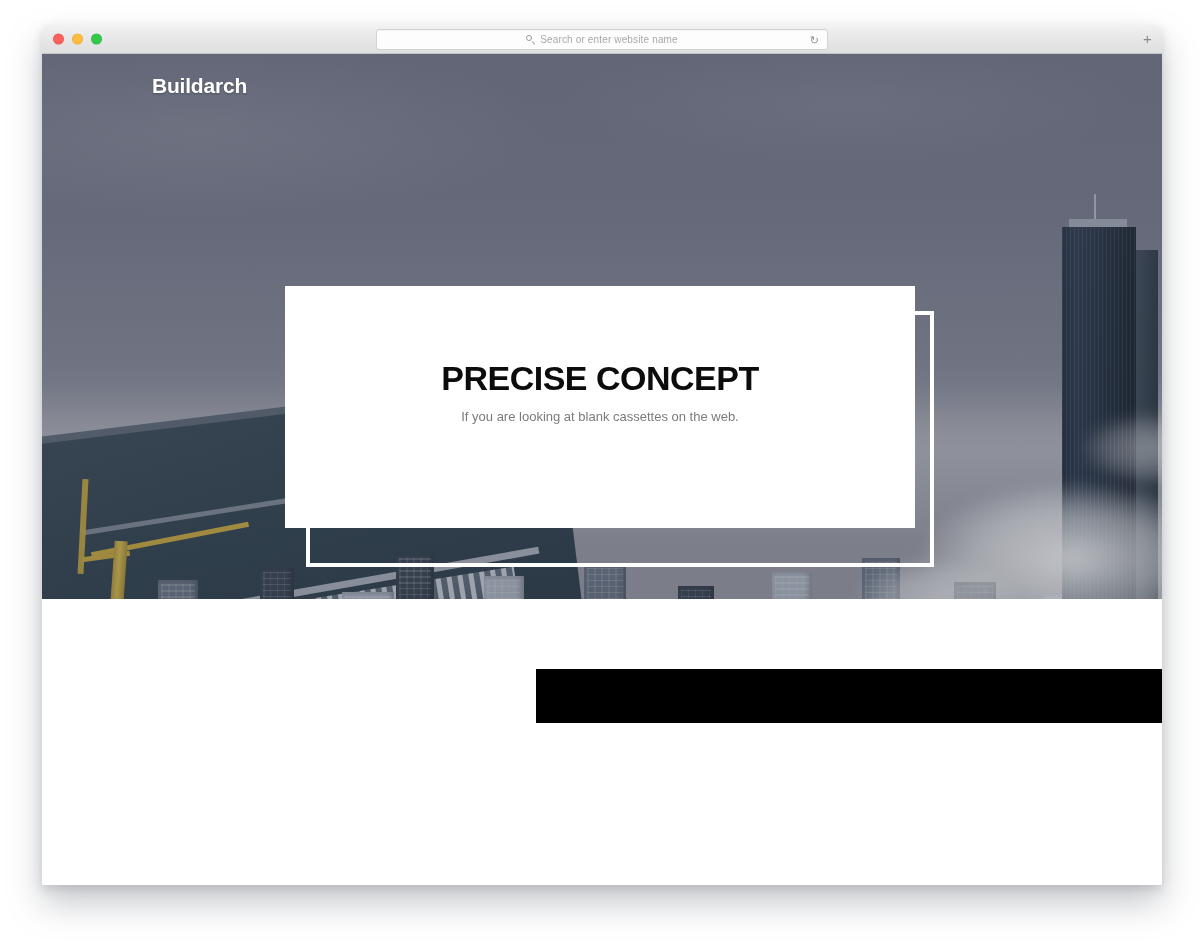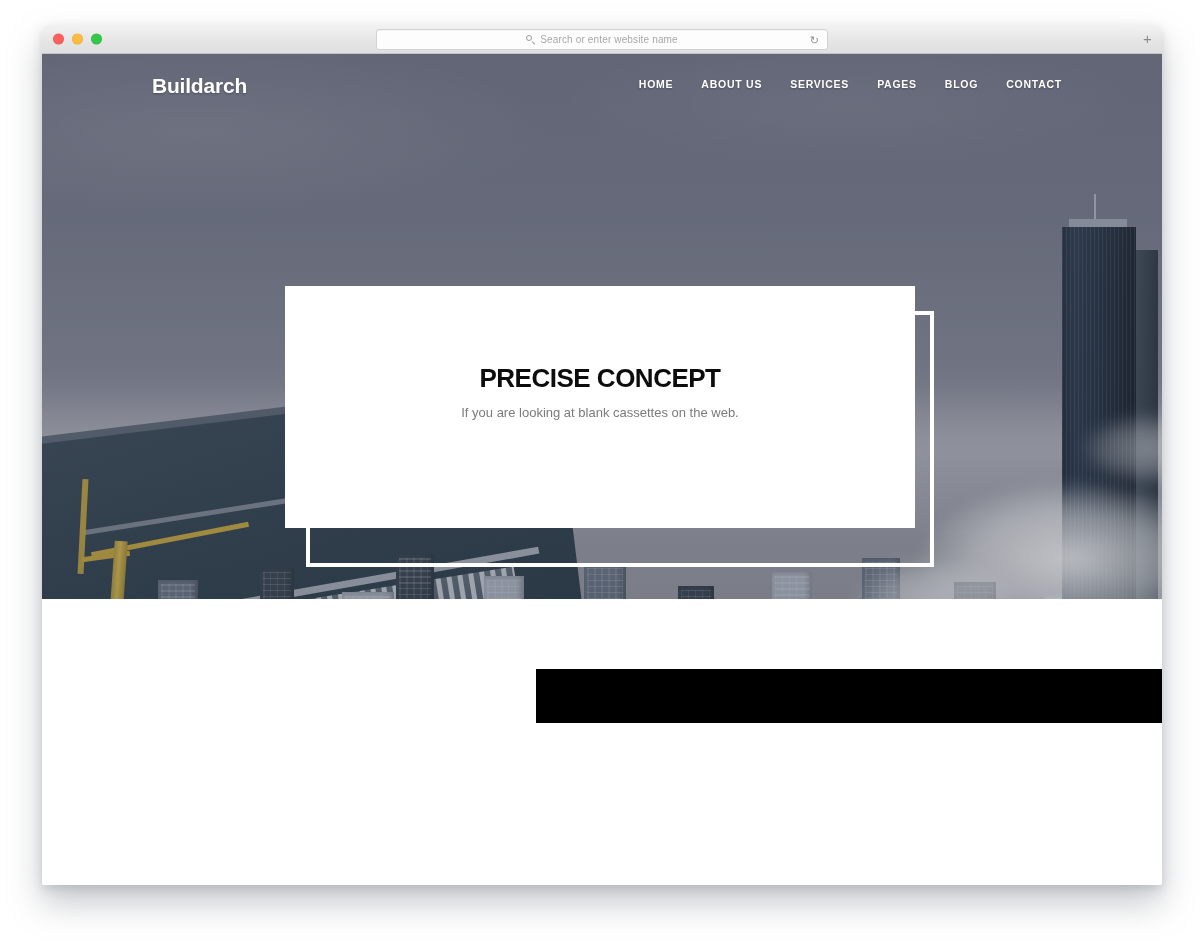--- a/index.html
+++ b/index.html
@@ -413,21 +413,21 @@
     width: 630px;
     height: 242px;
     background: #ffffff;
     z-index: 5;
     display: flex;
     flex-direction: column;
     align-items: center;
     justify-content: center;
   }
   .hero-title {
-    font-size: 26px;
+    font-size: 34px;
     font-weight: bold;
     color: #0c0c0c;
     letter-spacing: -0.5px;
     margin: 0 0 14px 0;
     line-height: 1;
   }
   .hero-sub {
     font-size: 13px;
     color: #7b7b7b;
     margin: 0 0 30px 0;
@@ -539,28 +539,20 @@
       <div class="fog fog-d"></div>
       <div class="fog fog-a"></div>
       <div class="fog fog-c"></div>
       <div class="fog fog-b"></div>
       <div class="fog fog-e"></div>
 
       <div class="hero-overlay"></div>
 
       <nav class="navbar">
         <div class="brand">Buildarch</div>
-        <div class="nav-links">
-          <a class="nav-link" href="#">HOME</a>
-          <a class="nav-link" href="#">ABOUT US</a>
-          <a class="nav-link" href="#">SERVICES</a>
-          <a class="nav-link" href="#">PAGES</a>
-          <a class="nav-link" href="#">BLOG</a>
-          <a class="nav-link" href="#">CONTACT</a>
-        </div>
       </nav>
 
       <div class="hero-frame"></div>
 
       <div class="hero-card">
         <h1 class="hero-title">PRECISE CONCEPT</h1>
         <p class="hero-sub">If you are looking at blank cassettes on the web.</p>
       </div>
     </div>
 

